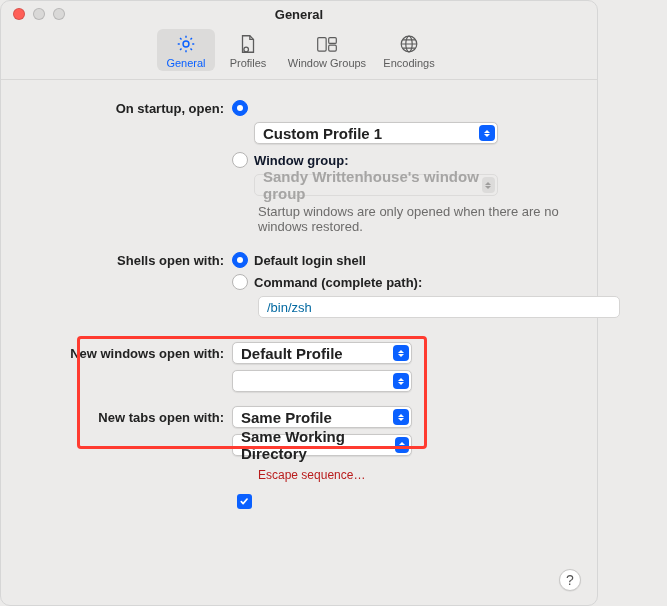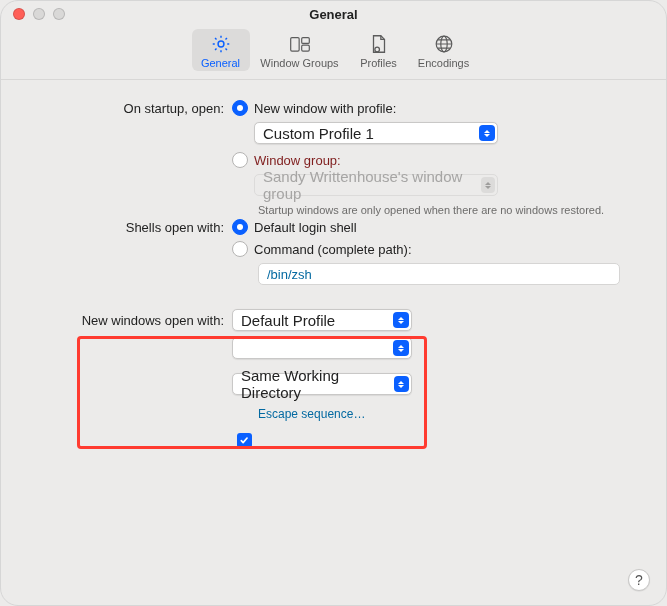--- a/index.html
+++ b/index.html
@@ -7,24 +7,24 @@
     font-family: -apple-system, "Helvetica Neue", Arial, sans-serif;
     font-size: 13px;
     color: #222;
     background: #ecebea;
     width: 667px;
     height: 606px;
     overflow: hidden;
     position: relative;
   }
   .window {
-    width: 667px;
+    width: 598px;
     height: 606px;
     background: #ecebea;
-    border-radius: 18px;
+    border-radius: 10px;
     border: 1px solid #d6d6d6;
     position: relative;
   }
   .titlebar {
     height: 26px;
     display: flex;
     align-items: center;
     position: relative;
   }
   .traffic {
@@ -70,20 +70,21 @@
     width: 22px; height: 22px;
     display: flex; align-items: center; justify-content: center;
   }
   .content {
     padding: 20px 36px 10px 36px;
   }
   .row {
     display: flex;
     align-items: center;
     margin-bottom: 6px;
+    font-weight: bold;
   }
   .lbl {
     width: 195px;
     text-align: right;
     padding-right: 8px;
     font-size: 13px;
   }
   .radio {
     width: 16px; height: 16px;
     border-radius: 50%;
@@ -136,23 +137,23 @@
   .select.disabled {
     background: #ecebea;
     color: #a6a5a4;
     border-color: #dcdbda;
     box-shadow: none;
   }
   .select.disabled .cap { background: #dcdbda; }
   .select.disabled .cap .up { border-bottom-color: #9e9d9c; }
   .select.disabled .cap .dn { border-top-color: #9e9d9c; }
   .note {
-    font-size: 11px;
+    font-size: 13px;
     color: #6d6c6b;
-    margin: 8px 0 3px 221px;
+    margin: 8px 0 18px 221px;
   }
   .textinput {
     height: 22px;
     width: 362px;
     background: #fff;
     border: 0.5px solid #d6d5d4;
     border-radius: 5px;
     padding: 0 8px;
     font-size: 13px;
     color: #0369a1;
@@ -163,21 +164,21 @@
     position: absolute;
     border: 3px solid #ff3b30;
     border-radius: 4px;
     left: 76px;
     top: 335px;
     width: 350px;
     height: 113px;
     pointer-events: none;
   }
   .link {
-    color: #0369a1;
+    color: #b91c1c;
     font-size: 12px;
     margin: 6px 0 12px 221px;
     display: inline-block;
   }
   .chk {
     width: 15px; height: 15px;
     background: #0a60ff;
     border-radius: 3px;
     display: inline-flex;
     align-items: center;
@@ -190,21 +191,21 @@
     position: absolute;
     right: 16px; bottom: 14px;
     width: 22px; height: 22px;
     border-radius: 50%;
     background: #fff;
     border: 0.5px solid #c9c8c7;
     box-shadow: 0 0.5px 1px rgba(0,0,0,0.1);
     display: flex; align-items: center; justify-content: center;
     font-size: 14px; color: #555;
   }
-  .opt-text { color: #7f1d1d; }
+  .opt-text { color: #0f172a; }
   svg { display: block; }
 </style>
 </head>
 <body>
 
 <div class="window">
   <div class="titlebar">
     <div class="traffic">
       <div class="dot red"></div>
       <div class="dot grey"></div>
@@ -216,58 +217,57 @@
   <div class="toolbar">
     <div class="tool active">
       <span class="ico">
         <svg viewBox="0 0 24 24" fill="none" stroke="#0a60ff" stroke-width="1.6">
           <circle cx="12" cy="12" r="3.2"></circle>
           <path d="M12 3v2.2M12 18.8V21M3 12h2.2M18.8 12H21M5.5 5.5l1.6 1.6M16.9 16.9l1.6 1.6M18.5 5.5l-1.6 1.6M7.1 16.9l-1.6 1.6"></path>
         </svg>
       </span>
       <span>General</span>
     </div>
+    <div class="tool">
+      <span class="ico">
+        <svg viewBox="0 0 24 24" fill="none" stroke="#5c5c5c" stroke-width="1.4">
+          <path d="M6 3h8l4 4v14H6z"></path>
+            <path d="M14 3v4h4"></path>
+          <circle cx="10" cy="18" r="2.5" fill="none"></circle>
+        </svg>
+      </span>
+      <span>Profiles</span>
+    </div>
     <div class="tool wg">
       <span class="ico">
         <svg viewBox="0 0 26 22" fill="none" stroke="#5c5c5c" stroke-width="1.4">
           <rect x="2" y="3" width="10" height="16" rx="1.5"></rect>
           <rect x="15" y="3" width="9" height="7" rx="1.5"></rect>
           <rect x="15" y="12" width="9" height="7" rx="1.5"></rect>
         </svg>
       </span>
       <span>Window Groups</span>
     </div>
-    <div class="tool">
-      <span class="ico">
-        <svg viewBox="0 0 24 24" fill="none" stroke="#5c5c5c" stroke-width="1.4">
-          <path d="M6 3h8l4 4v14H6z"></path>
-            <path d="M14 3v4h4"></path>
-          <circle cx="10" cy="18" r="2.5" fill="none"></circle>
-        </svg>
-      </span>
-      <span>Profiles</span>
-    </div>
     <div class="tool enc">
       <span class="ico">
         <svg viewBox="0 0 24 24" fill="none" stroke="#5c5c5c" stroke-width="1.3">
           <circle cx="12" cy="12" r="8.5"></circle>
           <ellipse cx="12" cy="12" rx="3.5" ry="8.5"></ellipse>
           <path d="M3.5 12h17M5 7.5h14M5 16.5h14"></path>
         </svg>
       </span>
       <span>Encodings</span>
     </div>
   </div>
 
   <div class="content">
     
     <div class="row">
       <span class="lbl">On startup, open:</span>
       <span class="radio sel"></span>
-      <span>New window with profile:</span>
     </div>
     <div class="row">
       <span class="lbl"></span>
       <span style="width:22px"></span>
       <div class="select" style="width:244px">
         <span>Custom Profile 1</span>
         <span class="cap">
             <span class="arr up"></span>
             <span class="arr dn"></span>
           </span>
@@ -325,20 +325,30 @@
         <span class="cap">
             <span class="arr up"></span>
             <span class="arr dn"></span>
           </span>
       </div>
     </div>
 
     <div style="height:8px"></div>
 
     
+    <div class="row">
+      <span class="lbl">New tabs open with:</span>
+      <div class="select" style="width:180px">
+        <span>Same Profile</span>
+        <span class="cap">
+            <span class="arr up"></span>
+            <span class="arr dn"></span>
+          </span>
+      </div>
+    </div>
     <div class="row">
       <span class="lbl"></span>
       <div class="select" style="width:180px">
         <span>Same Working Directory</span>
         <span class="cap">
             <span class="arr up"></span>
             <span class="arr dn"></span>
           </span>
       </div>
     </div>

